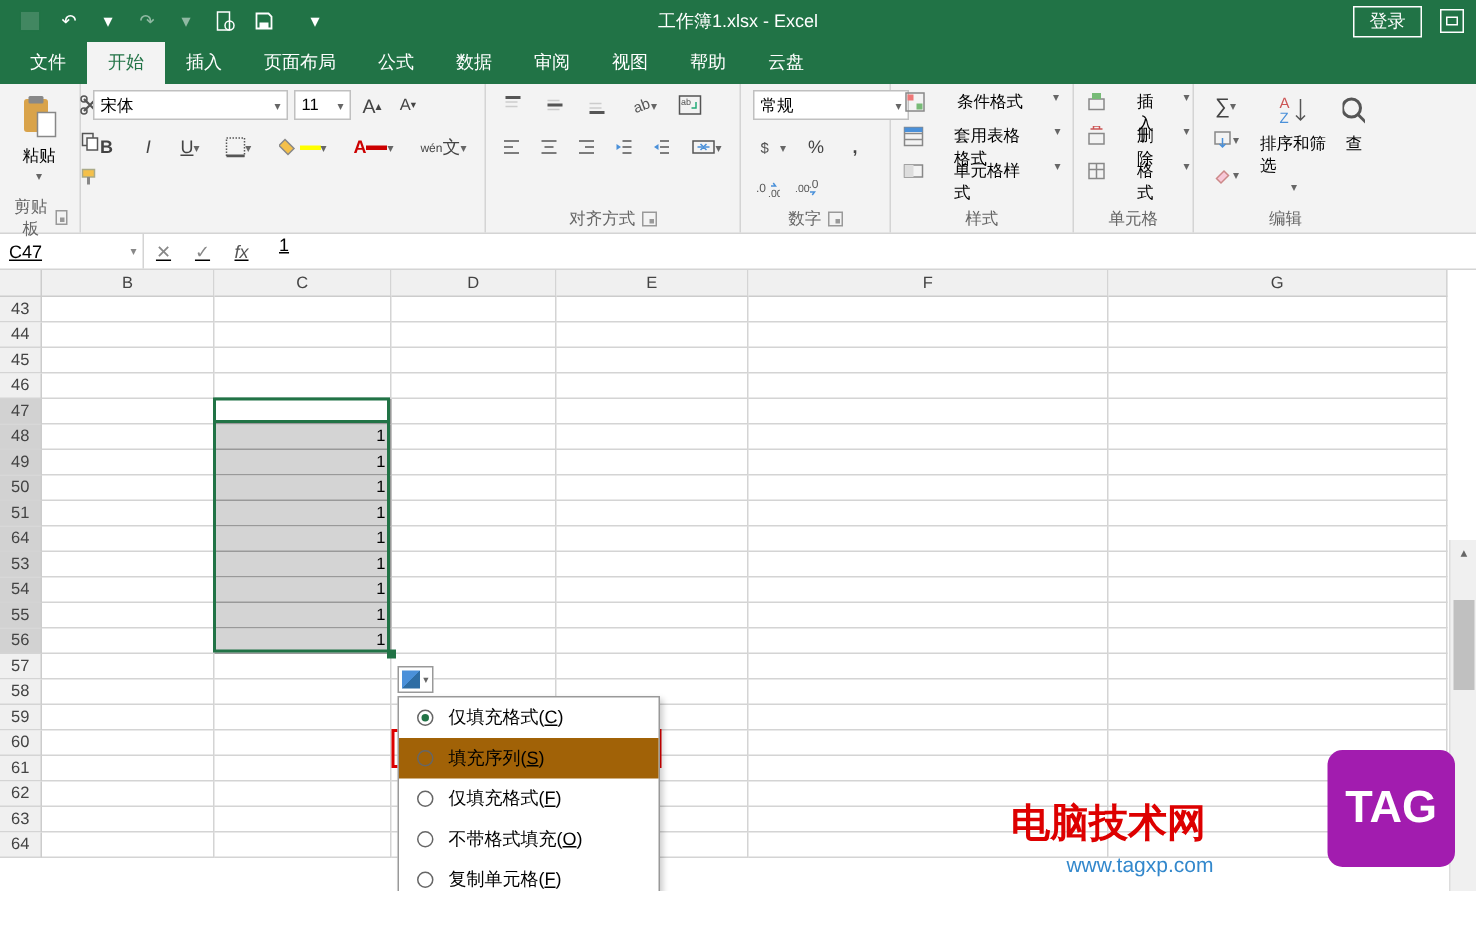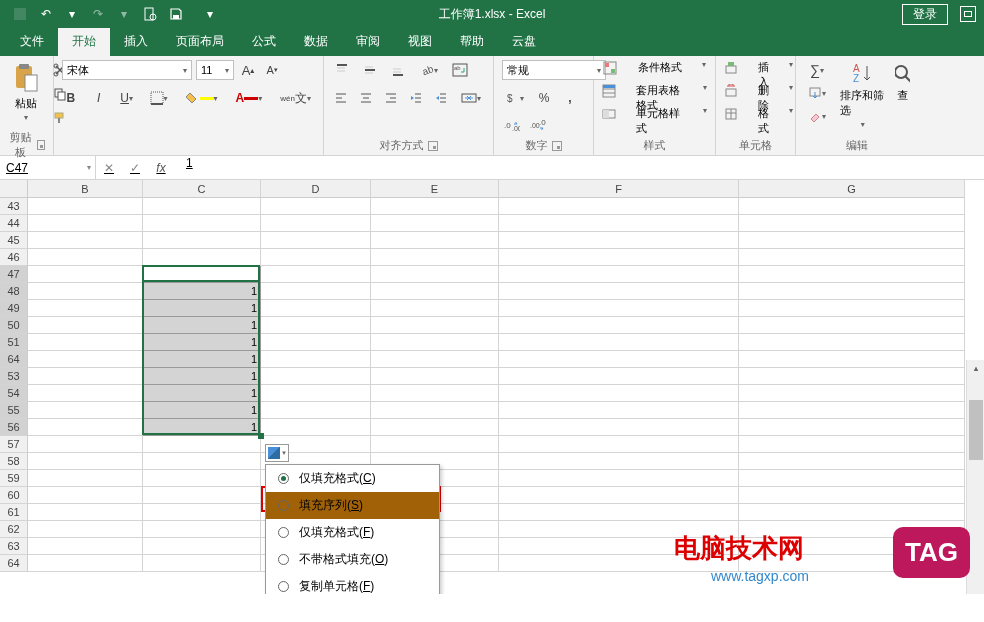--- a/index.html
+++ b/index.html
@@ -80,21 +80,21 @@
 .underline { text-decoration: underline; }
 
 
 .vscroll { position: absolute; right: 0; top: 180px; width: 18px; bottom: 0; background: #f0f0f0; border-left: 1px solid #ddd; }
 .vscroll .thumb { position: absolute; top: 40px; width: 14px; left: 2px; height: 60px; background: #c0c0c0; }
 .vscroll .arr { position: absolute; width: 16px; height: 16px; left: 1px; text-align: center; font-size: 9px; color: #666; line-height: 16px; }
 
 
 .watermark1 { position: absolute; right: 180px; bottom: 28px; font-size: 26px; font-weight: bold; color: #d00; z-index: 2; }
 .watermark2 { position: absolute; right: 175px; bottom: 10px; font-size: 14px; color: #3388cc; z-index: 2; }
-.tag-badge { position: absolute; right: 14px; bottom: 16px; background: #be185d; color: #fff; font-size: 26px; font-weight: bold; padding: 10px 12px; border-radius: 10px; z-index: 3; }
+.tag-badge { position: absolute; right: 14px; bottom: 16px; background: #a21caf; color: #fff; font-size: 30px; font-weight: bold; padding: 22px 12px; border-radius: 10px; z-index: 3; }
 
 svg { display: block; }
 </style>
 </head>
 <body>
 
 <div class="titlebar">
   <div class="qat">
     <span class="qbtn">
       <svg width="14" height="14" viewBox="0 0 14 14">

